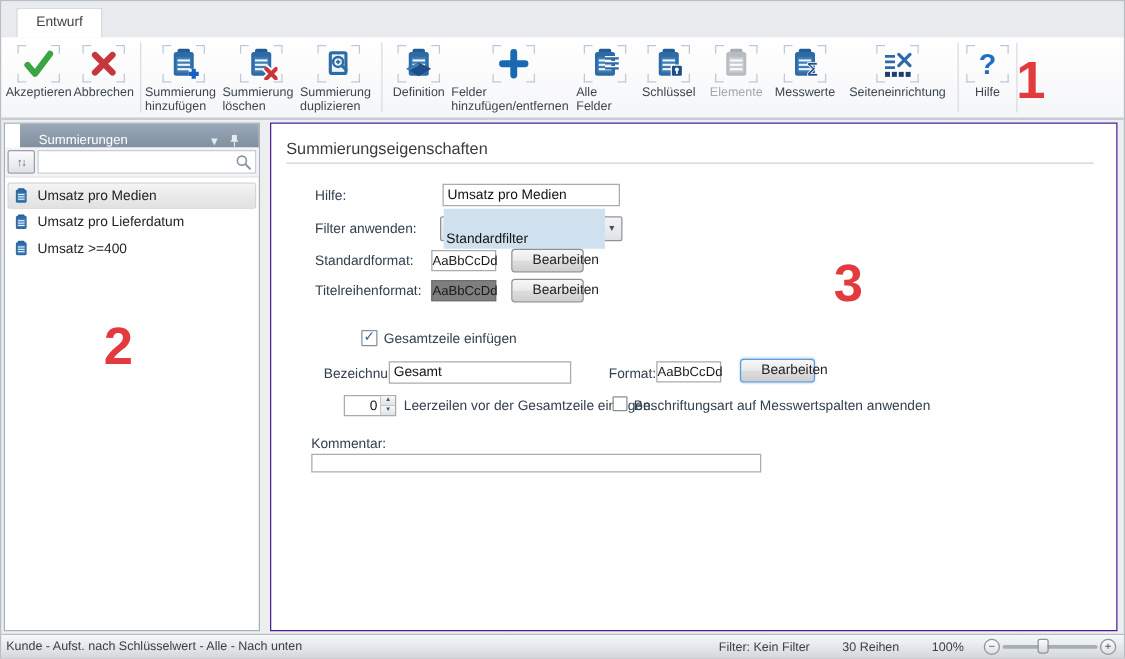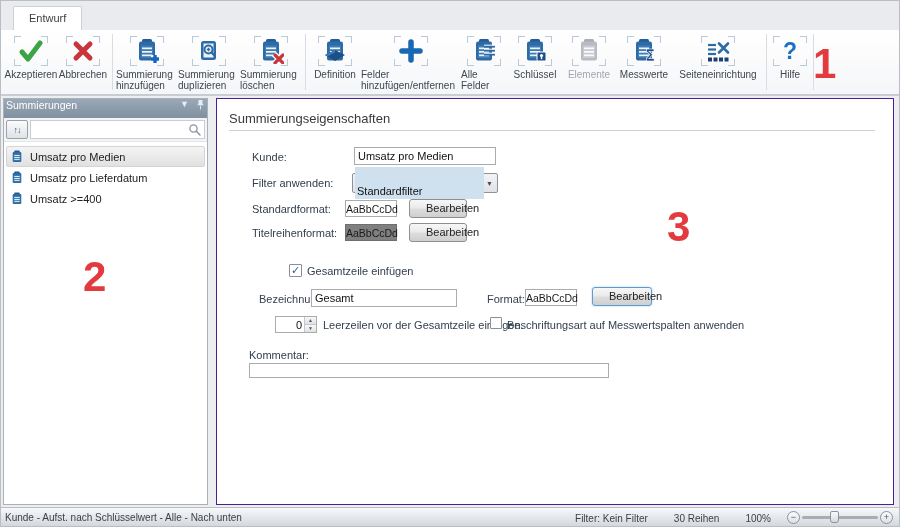--- a/index.html
+++ b/index.html
@@ -40,21 +40,21 @@
   .tb-label{font-size:10px;line-height:11px;text-align:left;color:#3f4650;margin-top:3px;}
   .tb-btn.disabled .tb-label{color:#a2a7ae;}
   .w52{width:52px}.w62{width:62px}.w100{width:100px}.w46{width:46px}.w56{width:56px}
   .w58{width:58px}.w90{width:90px}.w40{width:40px}
   
   .annot{position:absolute;font-weight:bold;font-size:42px;line-height:1;z-index:50;}
   
   .sidebar{position:absolute;left:2px;top:97px;width:205px;bottom:21px;background:#fff;border:1px solid #aab0b8;}
   .sb-header{
     height:19px;background:linear-gradient(#9aa8b8,#80909f);color:#fff;
-    display:flex;align-items:flex-start;padding:0 2px;font-size:10.5px;
+    display:flex;align-items:flex-end;padding:0 15px;font-size:10.5px;margin-left:12px;
   }
   .sb-header .spacer{flex:1}
   .sb-caret{color:#e7ecf2;font-size:9px;margin-right:7px;}
   .sb-search{height:24px;background:#f3f4f6;display:flex;align-items:center;padding:2px;border-bottom:1px solid #e3e5e9;}
   .sort-btn{
     width:22px;height:19px;margin-right:2px;border:1px solid #9aa0a8;border-radius:2px;
     background:linear-gradient(#fcfcfd,#dfe2e6);font-size:9px;color:#44618a;
     display:flex;align-items:center;justify-content:center;letter-spacing:-1px;
   }
   .search-box{flex:1;height:19px;border:1px solid #c9cdd3;background:#fff;position:relative;}
@@ -179,38 +179,38 @@
             <use href="#ico-clipboard"></use>
             <path d="M17 21 h8 M21 17 v8" stroke="#fff" stroke-width="6"></path>
             <path d="M17 21 h8 M21 17 v8" stroke="#1565c0" stroke-width="3.4"></path>
           </svg>
       </span>
       <span class="tb-label">Summierung hinzufügen</span>
     </div>
     <div class="tb-btn w62">
       <span class="tbico">
         <svg width="26" height="26" viewBox="0 0 26 26">
+            <use href="#ico-clipboard"></use>
+            <path d="M16 16 L26 26 M26 16 L16 26" stroke="#fff" stroke-width="6"></path>
+            <path d="M17 17 L25 25 M25 17 L17 25" stroke="#c8353c" stroke-width="3.2" stroke-linecap="round"></path>
+          </svg>
+      </span>
+      <span class="tb-label">Summierung löschen</span>
+    </div>
+    <div class="tb-btn w62">
+      <span class="tbico">
+        <svg width="26" height="26" viewBox="0 0 26 26">
           <rect x="5" y="3" width="15" height="19" rx="2.5" fill="#2e6ba5"></rect>
           <rect x="7.5" y="5.5" width="10" height="14" fill="#eaf2fa"></rect>
           <circle cx="12.5" cy="11.5" r="4" fill="none" stroke="#2e6ba5" stroke-width="2"></circle>
           <path d="M15.5 14.5 L19 18" stroke="#2e6ba5" stroke-width="2.4" stroke-linecap="round"></path>
           <path d="M12.5 9.8 v3.4 M10.8 11.5 h3.4" stroke="#2e6ba5" stroke-width="1.3"></path>
         </svg>
       </span>
       <span class="tb-label">Summierung duplizieren</span>
-    </div>
-    <div class="tb-btn w62">
-      <span class="tbico">
-        <svg width="26" height="26" viewBox="0 0 26 26">
-            <use href="#ico-clipboard"></use>
-            <path d="M16 16 L26 26 M26 16 L16 26" stroke="#fff" stroke-width="6"></path>
-            <path d="M17 17 L25 25 M25 17 L17 25" stroke="#c8353c" stroke-width="3.2" stroke-linecap="round"></path>
-          </svg>
-      </span>
-      <span class="tb-label">Summierung löschen</span>
     </div>
     <div class="tb-sep"></div>
     <div class="tb-btn w52">
       <span class="tbico">
         <svg width="26" height="26" viewBox="0 0 26 26">
             <use href="#ico-clipboard"></use>
           <path d="M3 17 l10 -5 l10 5 l-10 6 z" fill="#1d4e87"></path>
           <path d="M3 17 l10 -5 l0 2.5 l-7.5 3.8 z" fill="#3e7cb5"></path>
         </svg>
       </span>
@@ -344,21 +344,21 @@
           </svg>
         <span>Umsatz &gt;=400</span>
       </div>
     </div>
   </div>
 
   <div class="mainpanel">
     <div class="mp-title">Summierungseigenschaften</div>
     <div class="mp-hr"></div>
 
-    <span class="flabel" style="left:35px;top:52px">Kunde:</span>
+    <span class="flabel" style="left:35px;top:52px">Hilfe:</span>
     <input class="tinput" style="left: 137px; top: 48px; width: 142px;" value="Umsatz pro Medien">
 
     <span class="flabel" style="left:35px;top:78px">Filter anwenden:</span>
     <div class="combo" style="left:135px;top:74px;width:146px">
       <span class="sel">Standardfilter</span>
       <span class="arrow">▼</span>
     </div>
 
     <span class="flabel" style="left:35px;top:104px">Standardformat:</span>
     <span class="fmt-sample" style="left:128px;top:101px">AaBbCcDd</span>

